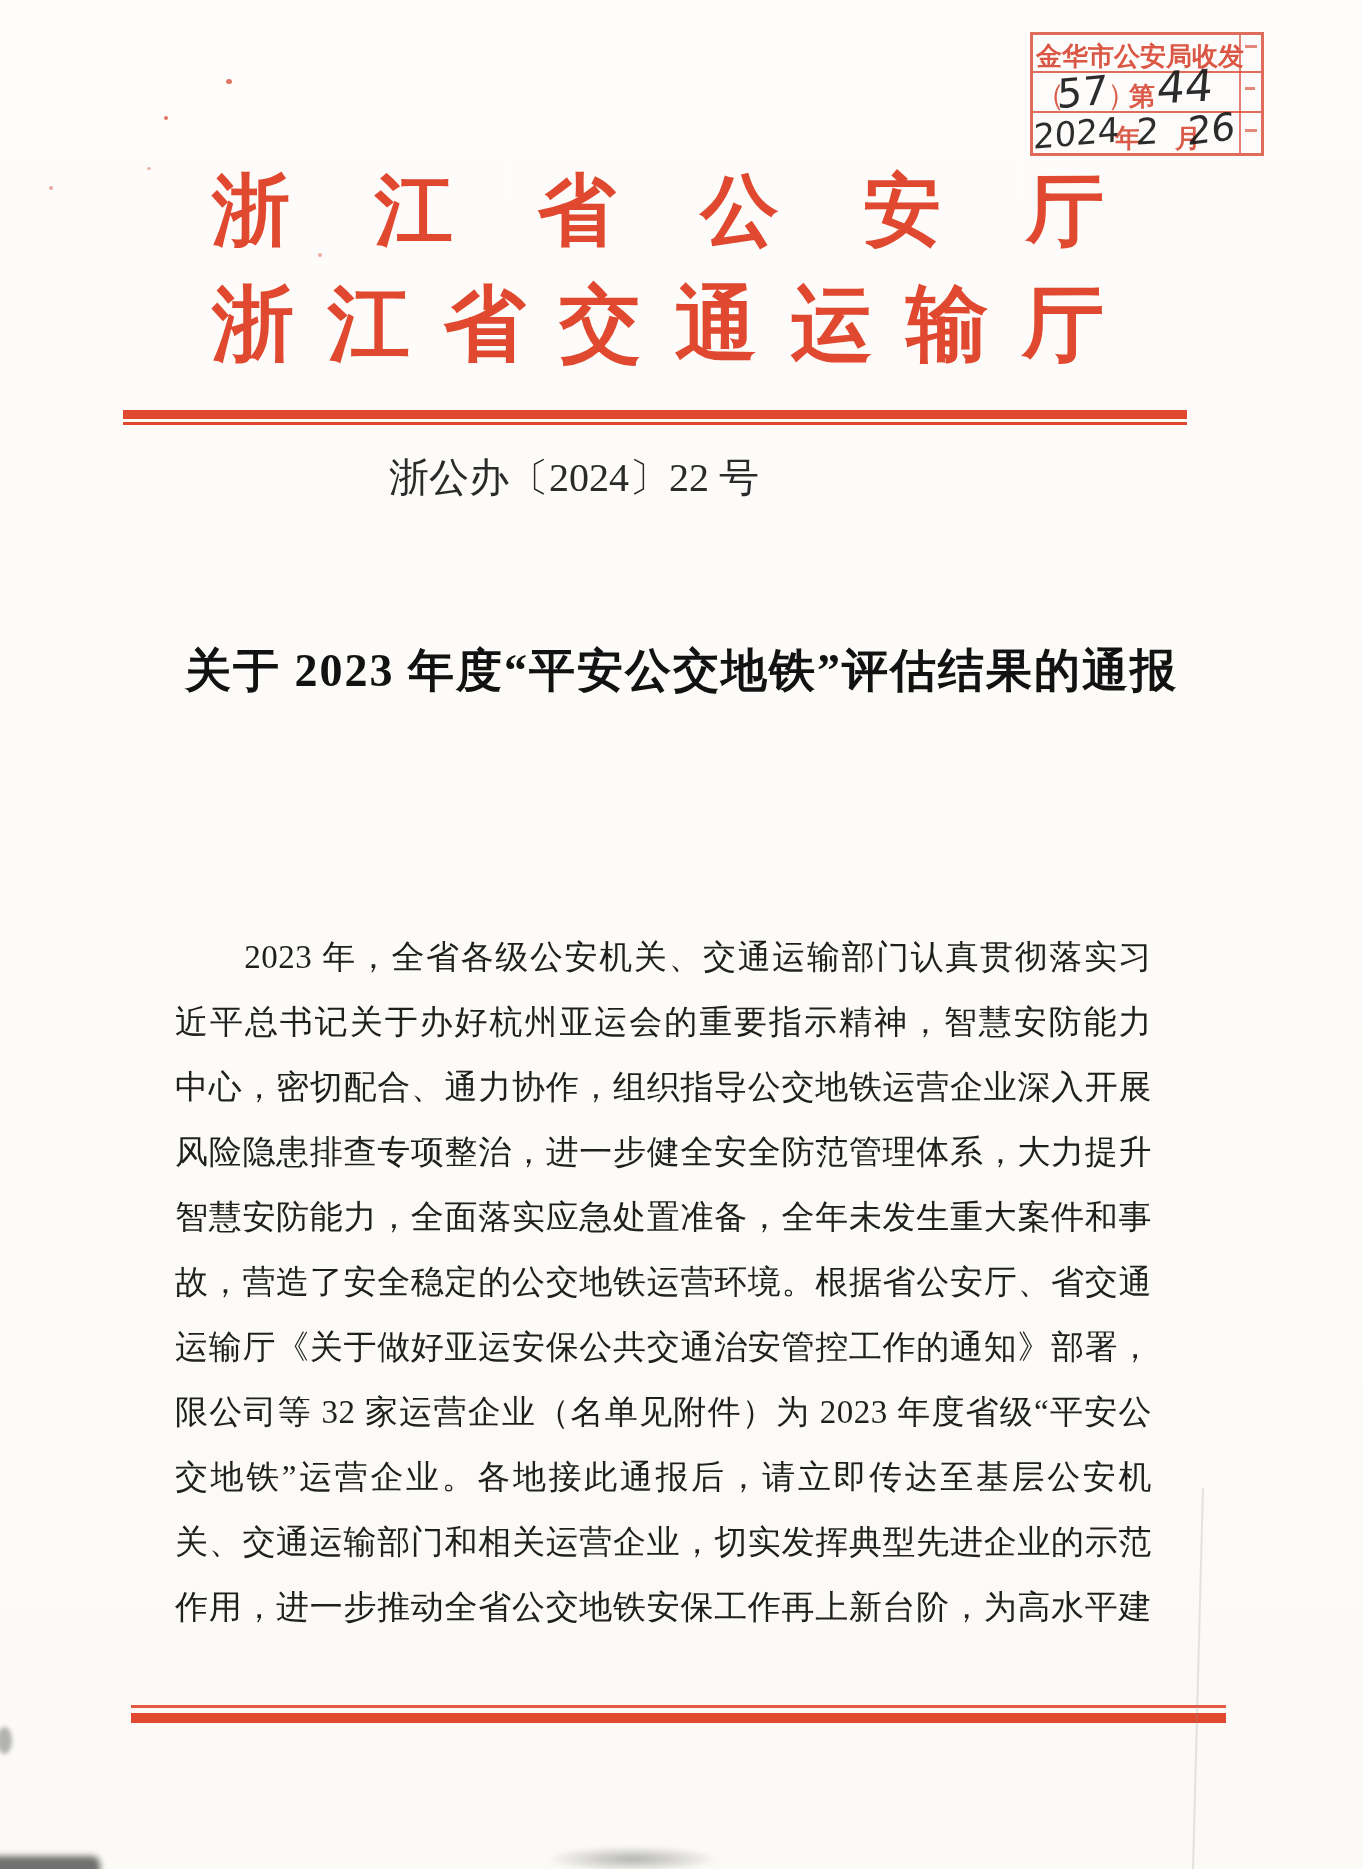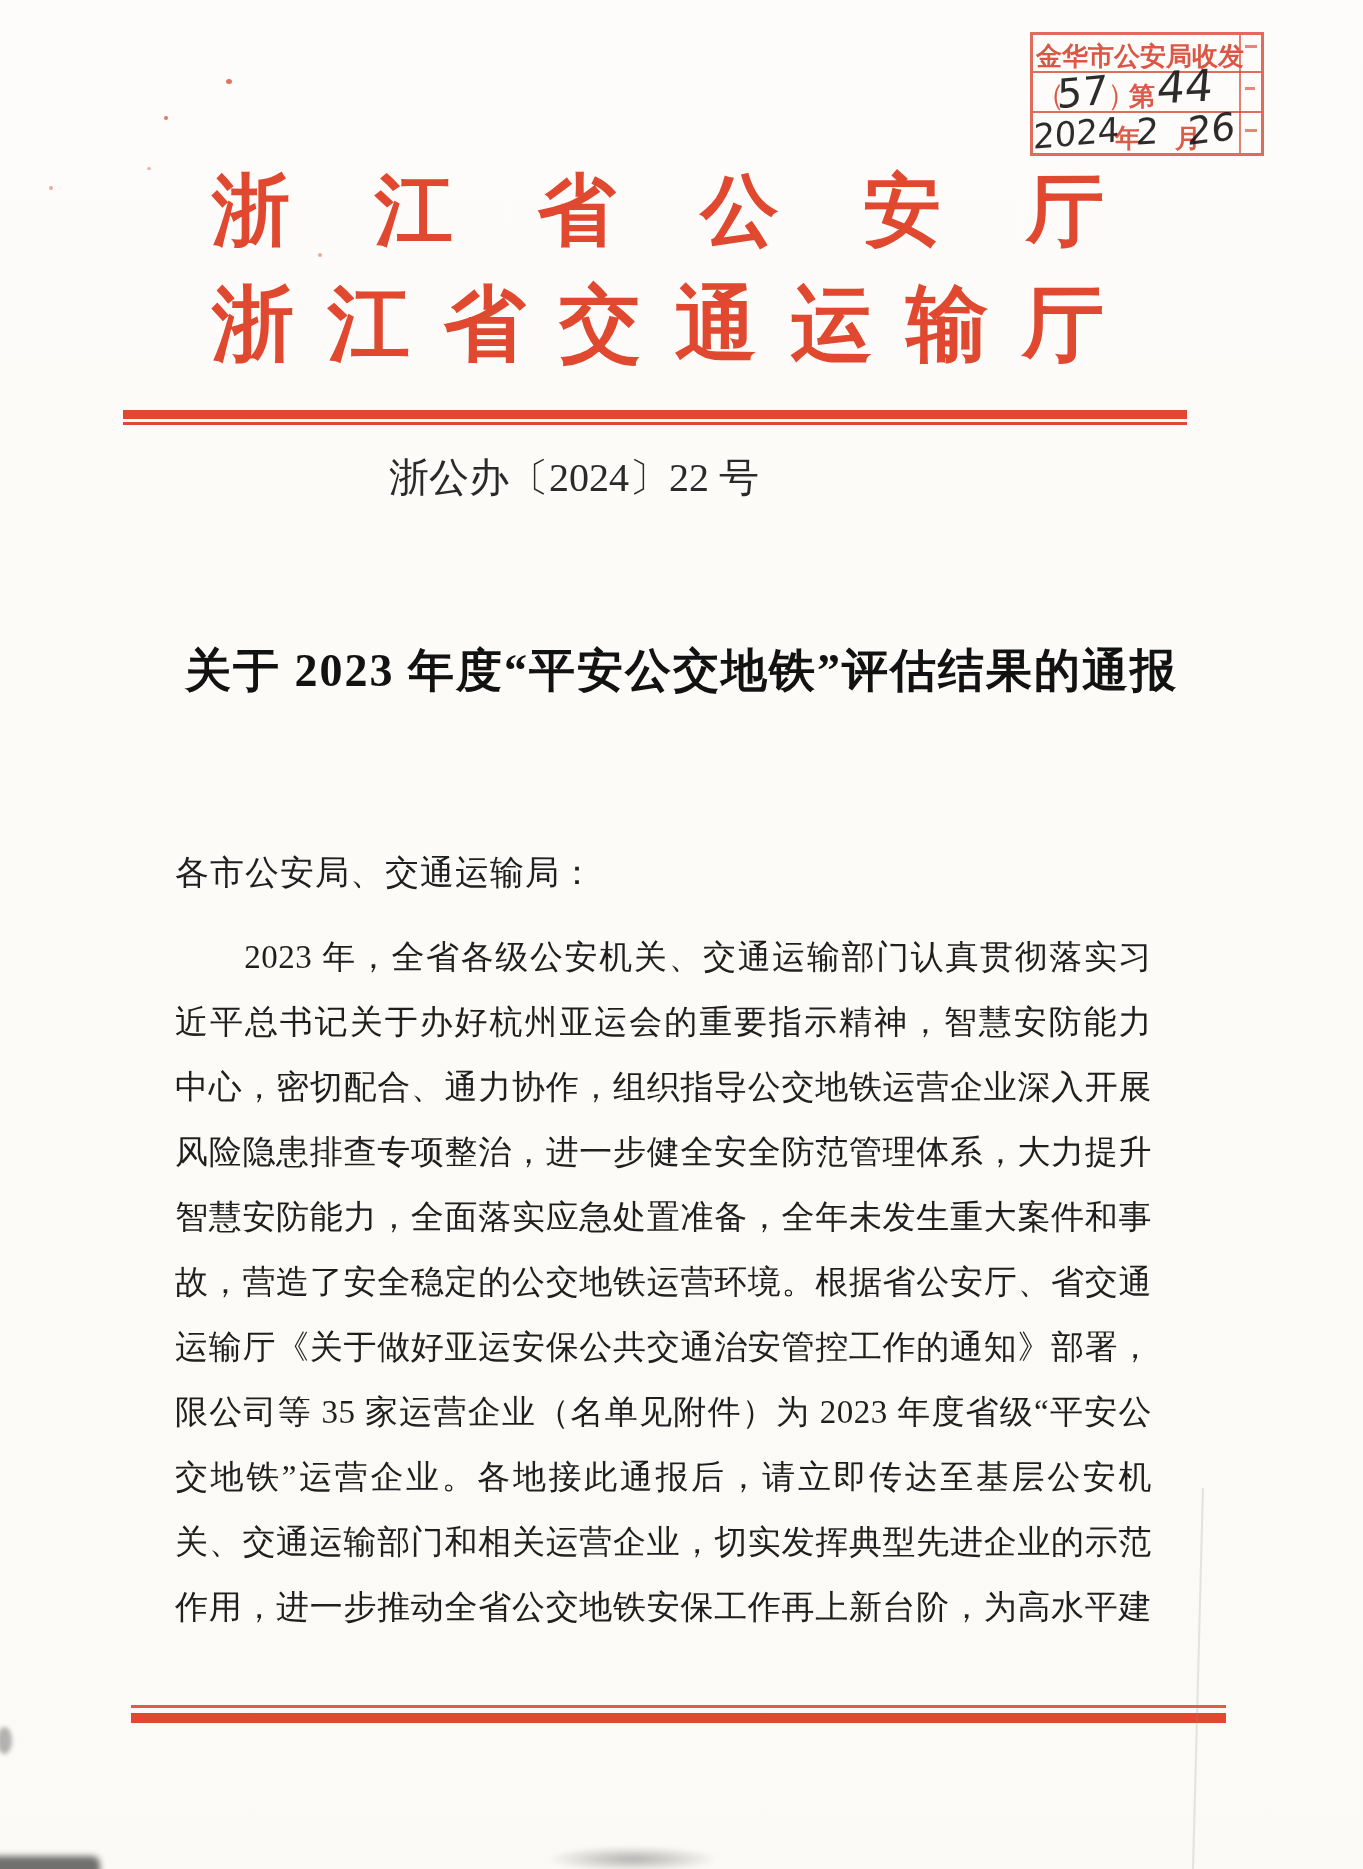--- a/index.html
+++ b/index.html
@@ -135,31 +135,30 @@
     <div class="bar-thick"></div>
     <div class="bar-thin"></div>
   </div>
 
   <div class="doc-number">浙公办〔2024〕22 号</div>
 
   <div class="title-block">
     <div class="title-line2">关于 2023 年度“平安公交地铁”评估结果的通报</div>
   </div>
 
-  <div class="salutation">各市公安局、交通运输局：</div>
 
   <div class="body-text">
       <div class="body-line">　　2023 年，全省各级公安机关、交通运输部门认真贯彻落实习</div>
       <div class="body-line">近平总书记关于办好杭州亚运会的重要指示精神，智慧安防能力</div>
       <div class="body-line">中心，密切配合、通力协作，组织指导公交地铁运营企业深入开展</div>
       <div class="body-line">风险隐患排查专项整治，进一步健全安全防范管理体系，大力提升</div>
       <div class="body-line">智慧安防能力，全面落实应急处置准备，全年未发生重大案件和事</div>
       <div class="body-line">故，营造了安全稳定的公交地铁运营环境。根据省公安厅、省交通</div>
       <div class="body-line">运输厅《关于做好亚运安保公共交通治安管控工作的通知》部署，</div>
-      <div class="body-line">限公司等 35 家运营企业（名单见附件）为 2023 年度省级“平安公</div>
+      <div class="body-line">限公司等 32 家运营企业（名单见附件）为 2023 年度省级“平安公</div>
       <div class="body-line">交地铁”运营企业。各地接此通报后，请立即传达至基层公安机</div>
       <div class="body-line">关、交通运输部门和相关运营企业，切实发挥典型先进企业的示范</div>
       <div class="body-line">作用，进一步推动全省公交地铁安保工作再上新台阶，为高水平建</div>
     </div>
 
   <div class="bottom-rule">
     <div class="bar-thin"></div>
     <div class="bar-thick"></div>
   </div>
 

